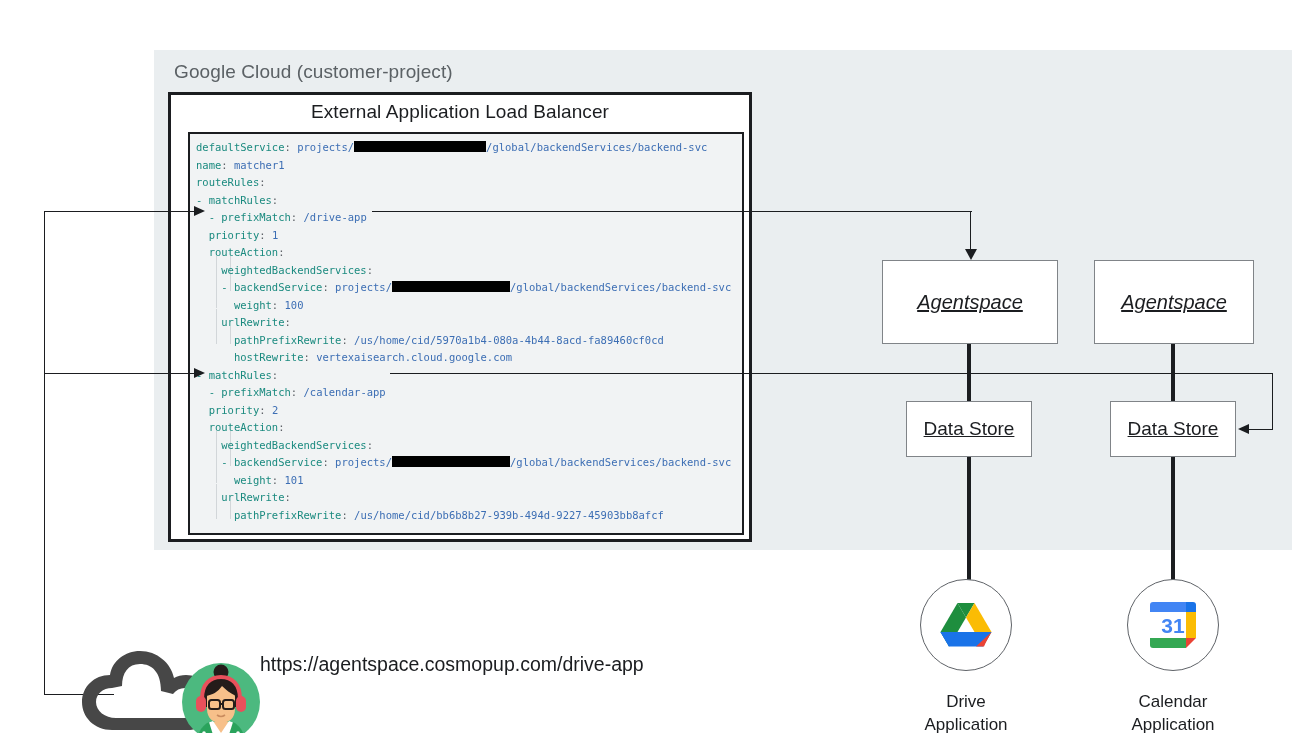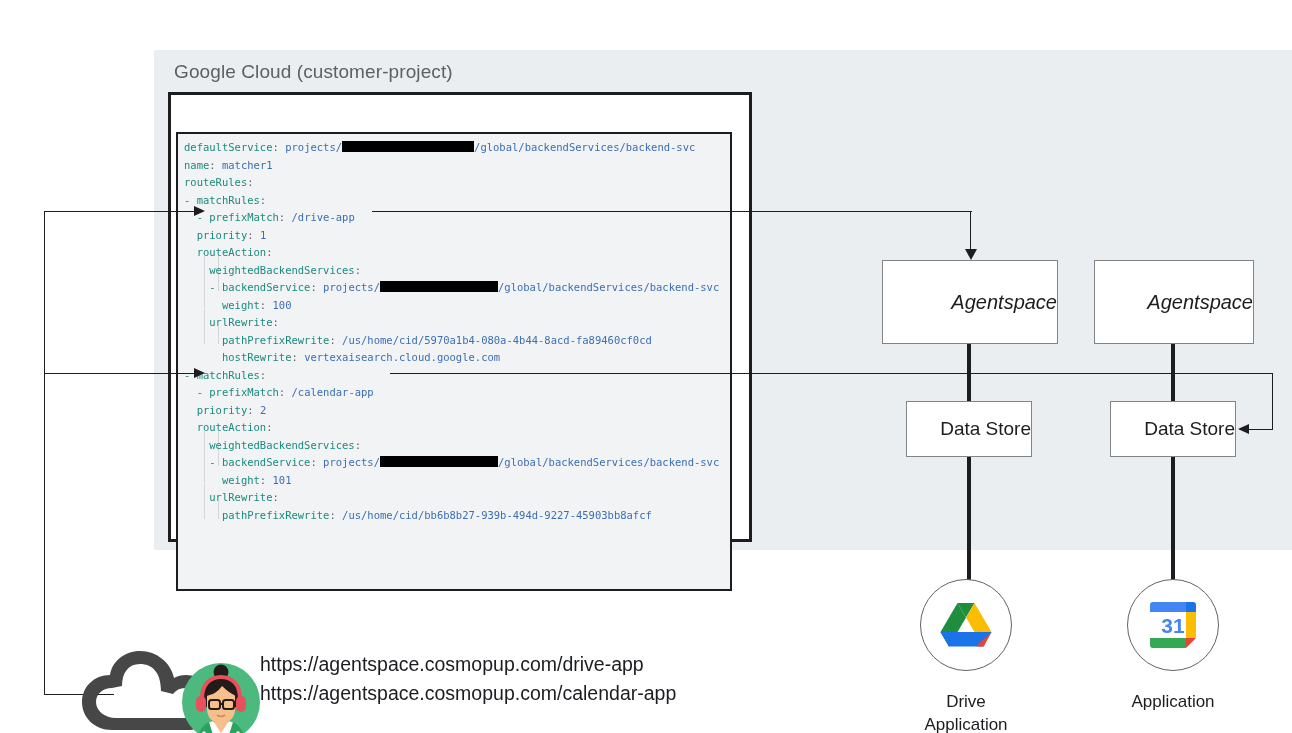--- a/index.html
+++ b/index.html
@@ -25,21 +25,21 @@
     position:absolute;left:168px;top:64px;width:584px;height:450px;
     background:#ffffff;border:3px solid #1b1d20;box-sizing:border-box;
   }
   .lb-title{
     position:absolute;left:168px;top:73px;width:584px;text-align:center;
     font-size:19px;color:#1b1d20;letter-spacing:.1px;
   }
 
   
   .yaml-box{
-    position:absolute;left:176px;top:104px;width:556px;height:459px;
+    position:absolute;left:188px;top:104px;width:556px;height:403px;
     background:#f1f3f4;border:2px solid #1b1d20;box-sizing:border-box;
     overflow:hidden;
   }
   .yaml-code{
     position:absolute;left:6px;top:5px;
     font-family:"DejaVu Sans Mono","Liberation Mono",monospace;
     font-size:10.5px;line-height:17.5px;white-space:pre;
     color:#3c6eb4;
   }
   .yaml-code .k{color:#1a8a7f;}
@@ -49,22 +49,22 @@
     display:inline-block;background:#000;height:11px;vertical-align:-1px;
   }
   .r1{width:132px;}
   .r2{width:118px;}
   
   .guide{position:absolute;width:1px;background:#d2d6d9;}
 
   
   .nodebox{
     position:absolute;background:#ffffff;border:1.5px solid #808488;
-    box-sizing:border-box;display:flex;align-items:center;justify-content:flex-end;
-    font-size:19px;color:#1b1d20;
+    box-sizing:border-box;display:flex;align-items:center;justify-content:center;
+    font-size:19px;color:#1b1d20;text-decoration:underline;
   }
   .agentspace{font-style:italic;font-size:20px;}
   .as1{left:882px;top:232px;width:176px;height:84px;}
   .as2{left:1094px;top:232px;width:160px;height:84px;}
   .ds1{left:906px;top:373px;width:126px;height:56px;}
   .ds2{left:1110px;top:373px;width:126px;height:56px;}
 
   
   .ln{position:absolute;background:#1b1d20;}
   .hl{height:1.4px;}
@@ -103,20 +103,21 @@
 </style>
 </head>
 <body>
 
 <div class="stage">
 
   <div class="gcp-panel"></div>
   <div class="gcp-title">Google Cloud (customer-project)</div>
 
   <div class="lb-box"></div>
+  <div class="lb-title">External Application Load Balancer</div>
 
   <div class="yaml-box">
     <div class="guide" style="left:26px;top:122px;height:52px;"></div>
     <div class="guide" style="left:40px;top:122px;height:35px;"></div>
     <div class="guide" style="left:26px;top:175px;height:35px;"></div>
     <div class="guide" style="left:40px;top:192px;height:18px;"></div>
     <div class="guide" style="left:26px;top:297px;height:52px;"></div>
     <div class="guide" style="left:40px;top:297px;height:35px;"></div>
     <div class="guide" style="left:26px;top:350px;height:35px;"></div>
     <div class="guide" style="left:40px;top:367px;height:18px;"></div>
@@ -179,21 +180,20 @@
   </div>
   <div class="nodebox ds1">
     <span>Data Store</span>
   </div>
   <div class="nodebox ds2">
     <span>Data Store</span>
   </div>
 
   <div class="urls">
     <div>https://agentspace.cosmopup.com/drive-app</div>
-    <div>https://agentspace.cosmopup.com/calendar-app</div>
   </div>
 
   <div class="cloudwrap">
     <svg width="190" height="100" viewBox="0 0 190 100">
       <path d="M118 86 H40 C22 86 10 73 10 58 C10 43 22 31 38 31 C40 17 53 7 68 7
                C85 7 99 19 102 34 C105 32 110 31 114 31 C129 31 140 43 140 57
                C140 72 129 86 118 86 Z
                M44 74 H112 C118 74 126 67 126 57 C126 48 120 44 113 44
                C108 44 104 46 101 50 L89 47 C89 28 80 20 68 20
                C56 20 50 29 50 42 L40 44 C31 44 24 50 24 58 C24 67 33 74 44 74 Z" fill="#474747"></path>
@@ -254,16 +254,17 @@
       <rect x="12" y="12" width="26" height="26" fill="#ffffff"></rect>
       <text x="25" y="33" font-family="'Liberation Sans',sans-serif" font-size="21" font-weight="bold" fill="#4285f4" text-anchor="middle">31</text>
     </svg>
   </div>
 
   <div class="applabel l-drive">
     <div>Drive</div>
     <div>Application</div>
   </div>
   <div class="applabel l-cal">
+    <div>Calendar</div>
     <div>Application</div>
   </div>
 
 </div>
 
 </body></html>

